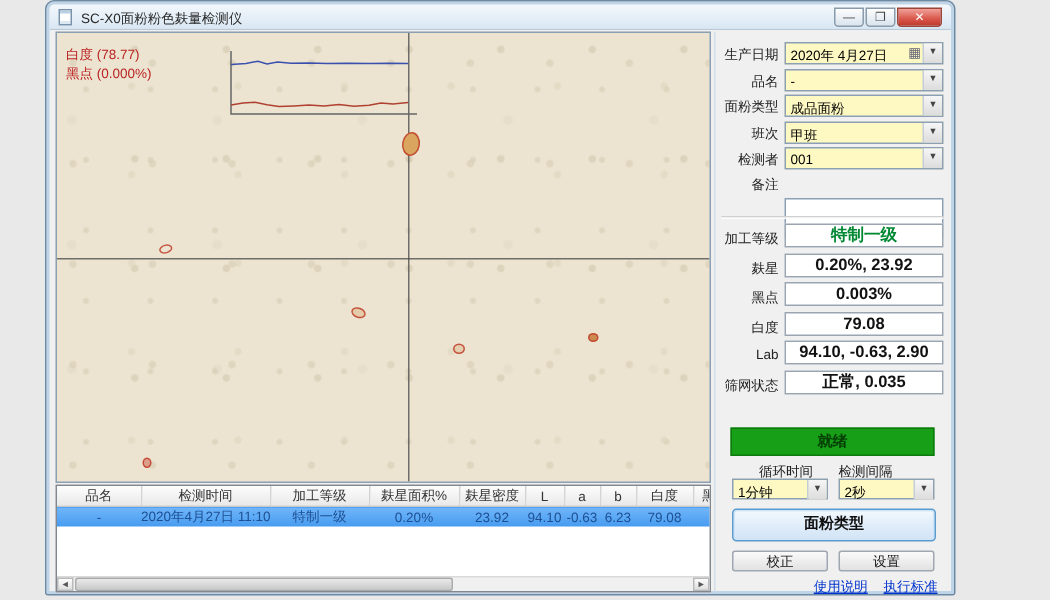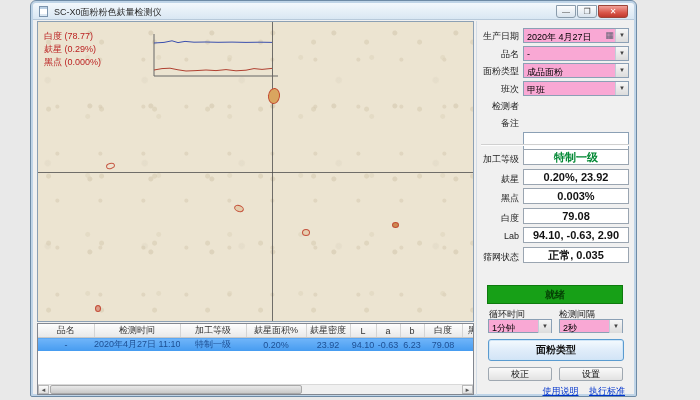--- a/index.html
+++ b/index.html
@@ -64,39 +64,39 @@
   .harrow.left { left:0; } .harrow.right { right:0; }
   .hthumb { position:absolute; left:12px; top:0; width:252px; height:9px;
     background:linear-gradient(#e9e9e9,#c9c9c9); border:1px solid #a9a9a9; border-radius:2px; }
 
   
   .splitline { position:absolute; left:445px; top:20px; width:1px; height:374px; background:#d3dde7; }
   .panel { position:absolute; left:448px; top:20px; width:152px; height:374px; }
   .frow { position:absolute; left:0; width:152px; height:15px; }
   #fr0{top:7px} #fr1{top:25px} #fr2{top:42px} #fr3{top:60px} #fr4{top:77px} #fr5{top:94px}
   .flabel { position:absolute; left:0; top:2px; width:40px; text-align:right; font-size:9px; color:#222; }
-  .combo { position:absolute; left:44px; top:0; width:106px; height:15px; background:#f9a8d4;
+  .combo { position:absolute; left:44px; top:0; width:106px; height:15px; background:#fef9c3;
     border:1px solid #8ba0b5; font-size:9px; }
   .combo .val { position:absolute; left:3px; top:2px; white-space:nowrap; }
   .combo .btn { position:absolute; right:0; top:0; width:13px; height:13px; text-align:center;
     font-size:6px; line-height:13px; color:#444; background:linear-gradient(#f6f6f6,#dcdcdc); border-left:1px solid #c3cdd8; }
   .combo .cal { position:absolute; right:14px; top:1px; font-size:9px; color:#667; }
   .memo { position:absolute; left:44px; top:111px; width:106px; height:27px; background:#fff; border:1px solid #8ba0b5; }
   .sep { position:absolute; left:2px; top:123px; width:148px; height:2px;
     border-top:1px solid #d0d0d0; border-bottom:1px solid #fdfdfd; }
   .rrow { position:absolute; left:0; width:152px; height:16px; }
   #rr0{top:128px} #rr1{top:148px} #rr2{top:167px} #rr3{top:187px} #rr4{top:206px} #rr5{top:226px}
   .rlabel { position:absolute; left:0; top:4px; width:40px; text-align:right; font-size:9px; color:#222; }
   .rval { position:absolute; left:44px; top:0; width:106px; height:16px; background:#fff; border:1px solid #9aa5b1;
     font-size:11px; font-weight:bold; color:#111; text-align:center; line-height:15px; white-space:nowrap; }
   .rval.green { color:#008833; }
   .status { position:absolute; left:8px; top:264px; width:136px; height:19px; background:#17a017;
     border:1px solid #0e7a0e; text-align:center; font-size:10px; font-weight:bold; color:#053f05; line-height:18px; }
   .ddlabel { position:absolute; top:287px; font-size:9px; color:#222; }
-  #ddl0{left:10px} #ddl1{left:80px}
+  #ddl0{left:27px} #ddl1{left:80px}
   .combo.small { top:298px; height:14px; }
   #dd0{left:9px; width:64px;} #dd1{left:80px; width:64px;}
   .startbtn { position:absolute; left:9px; top:318px; width:136px; height:22px;
     background:linear-gradient(#f4fafe,#e2eefa 45%,#d2e4f6); border:1px solid #5a9bd0; border-radius:3px;
     box-shadow:0 0 0 1px #cfe5f7 inset; font-size:10px; font-weight:bold; text-align:center; line-height:20px; color:#111; }
   .smallbtn { position:absolute; top:346px; width:64px; height:14px; background:linear-gradient(#fafafa,#e2e2e2);
     border:1px solid #9fa8b1; border-radius:2px; font-size:9px; text-align:center; line-height:12px; color:#111; }
   #sb0{left:9px} #sb1{left:80px}
   .links { position:absolute; right:6px; top:364px; font-size:9px;margin-left:24px; }
   .links a { color:#0033cc; text-decoration:underline; margin-left:8px; cursor:pointer; }
@@ -114,21 +114,20 @@
       <span class="wbtn max">❐</span>
       <span class="wbtn close">✕</span>
     </div>
 
     <div class="viewer">
       <div class="cross-v"></div>
       <div class="cross-h"></div>
 
       <div class="overlay">
         <div class="ov-red">白度 (78.77)</div>
-        <div class="ov-red">麸星 (0.29%)</div>
         <div class="ov-red">黑点 (0.000%)</div>
       </div>
 
       <svg class="inset" viewBox="0 0 128 48">
         <polyline points="2,2 2,44 126,44" fill="none" stroke="#666" stroke-width="1"></polyline>
         <polyline points="2,11 12,10.4 20,8.8 26,10.6 33,9.4 42,10.2 54,10 66,10.3 80,10.1 94,10.4 108,10.2 120,10.4" fill="none" stroke="#3a4fae" stroke-width="1"></polyline>
         <polyline points="2,38 10,36.6 18,36.2 26,37.8 34,39 44,38.6 54,38 64,38.6 74,37.6 84,38.8 94,38.2 102,36.6 110,37.4 120,36.4" fill="none" stroke="#b04030" stroke-width="1"></polyline>
       </svg>
 
       <div class="spot s1"></div>
@@ -215,20 +214,24 @@
       </div>
       <div class="frow" id="fr2">
         <span class="flabel">面粉类型</span>
         <span class="combo">
           <span class="val">成品面粉</span>
           <span class="btn">▼</span>
         </span>
       </div>
       <div class="frow" id="fr4">
         <span class="flabel">检测者</span>
+        <span class="combo">
+          <span class="val">001</span>
+          <span class="btn">▼</span>
+        </span>
       </div>
       <div class="frow" id="fr5">
         <span class="flabel">备注</span>
       </div>
       <div class="memo"></div>
 
       <div class="sep"></div>
 
       <div class="rrow" id="rr0">
         <span class="rlabel">加工等级</span>

